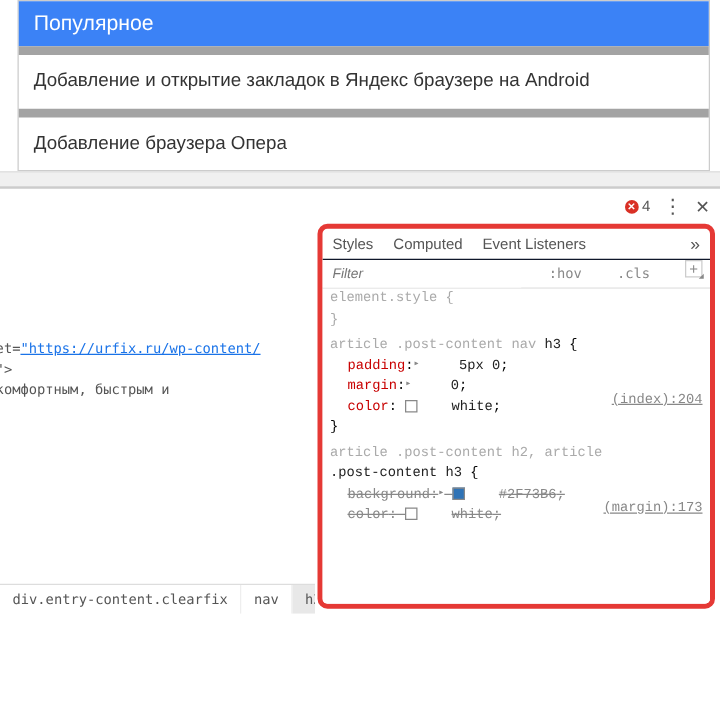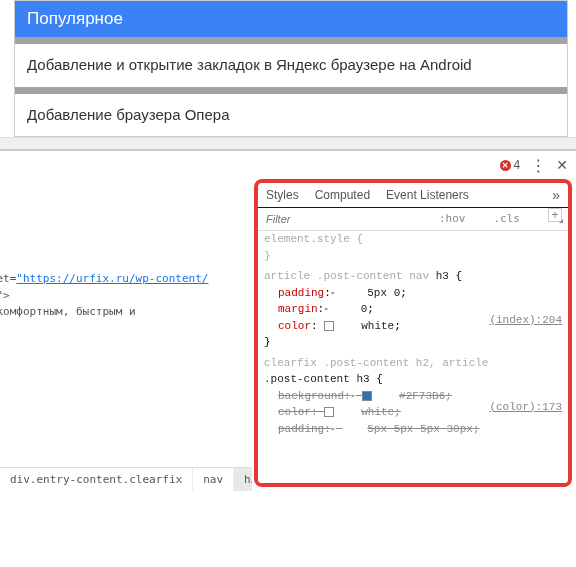--- a/index.html
+++ b/index.html
@@ -105,27 +105,26 @@
           <span class="selector"><span class="grey">article .post-content nav </span><span class="match">h3</span></span><span> {</span>
           <div class="props">
             <div><span class="prop-name">padding</span>:<span class="tri">▸</span> <span class="prop-val">5px 0</span>;</div>
             <div><span class="prop-name">margin</span>:<span class="tri">▸</span> <span class="prop-val">0</span>;</div>
             <div><span class="prop-name">color</span>: <span class="swatch" style="background:#fff"></span><span class="prop-val">white</span>;</div>
           </div>
           <span>}</span>
         </div>
 
         <div class="rule">
-          <span class="src-link">(color):173</span>
-          <span class="selector"><span class="grey">clearfix </span><span class="grey">.post-content h2</span><span class="grey">, article</span></span><br>
+          <span class="src-link">(margin):173</span>
+          <span class="selector"><span class="grey">article </span><span class="grey">.post-content h2</span><span class="grey">, article</span></span><br>
           <span class="selector"><span class="match">.post-content h3</span></span><span> {</span>
           <div class="props">
             <div class="strike"><span class="prop-name">background</span>:<span class="tri">▸</span> <span class="swatch" style="background:#2F73B6"></span><span class="prop-val">#2F73B6</span>;</div>
             <div class="strike"><span class="prop-name">color</span>: <span class="swatch" style="background:#fff"></span><span class="prop-val">white</span>;</div>
-            <div class="strike"><span class="prop-name">padding</span>:<span class="tri">▸</span> <span class="prop-val">5px 5px 5px 30px</span>;</div>
 
           </div>
           
         </div>
       </div>
     </div>
   </div>
 </div>
 
 </body></html>

